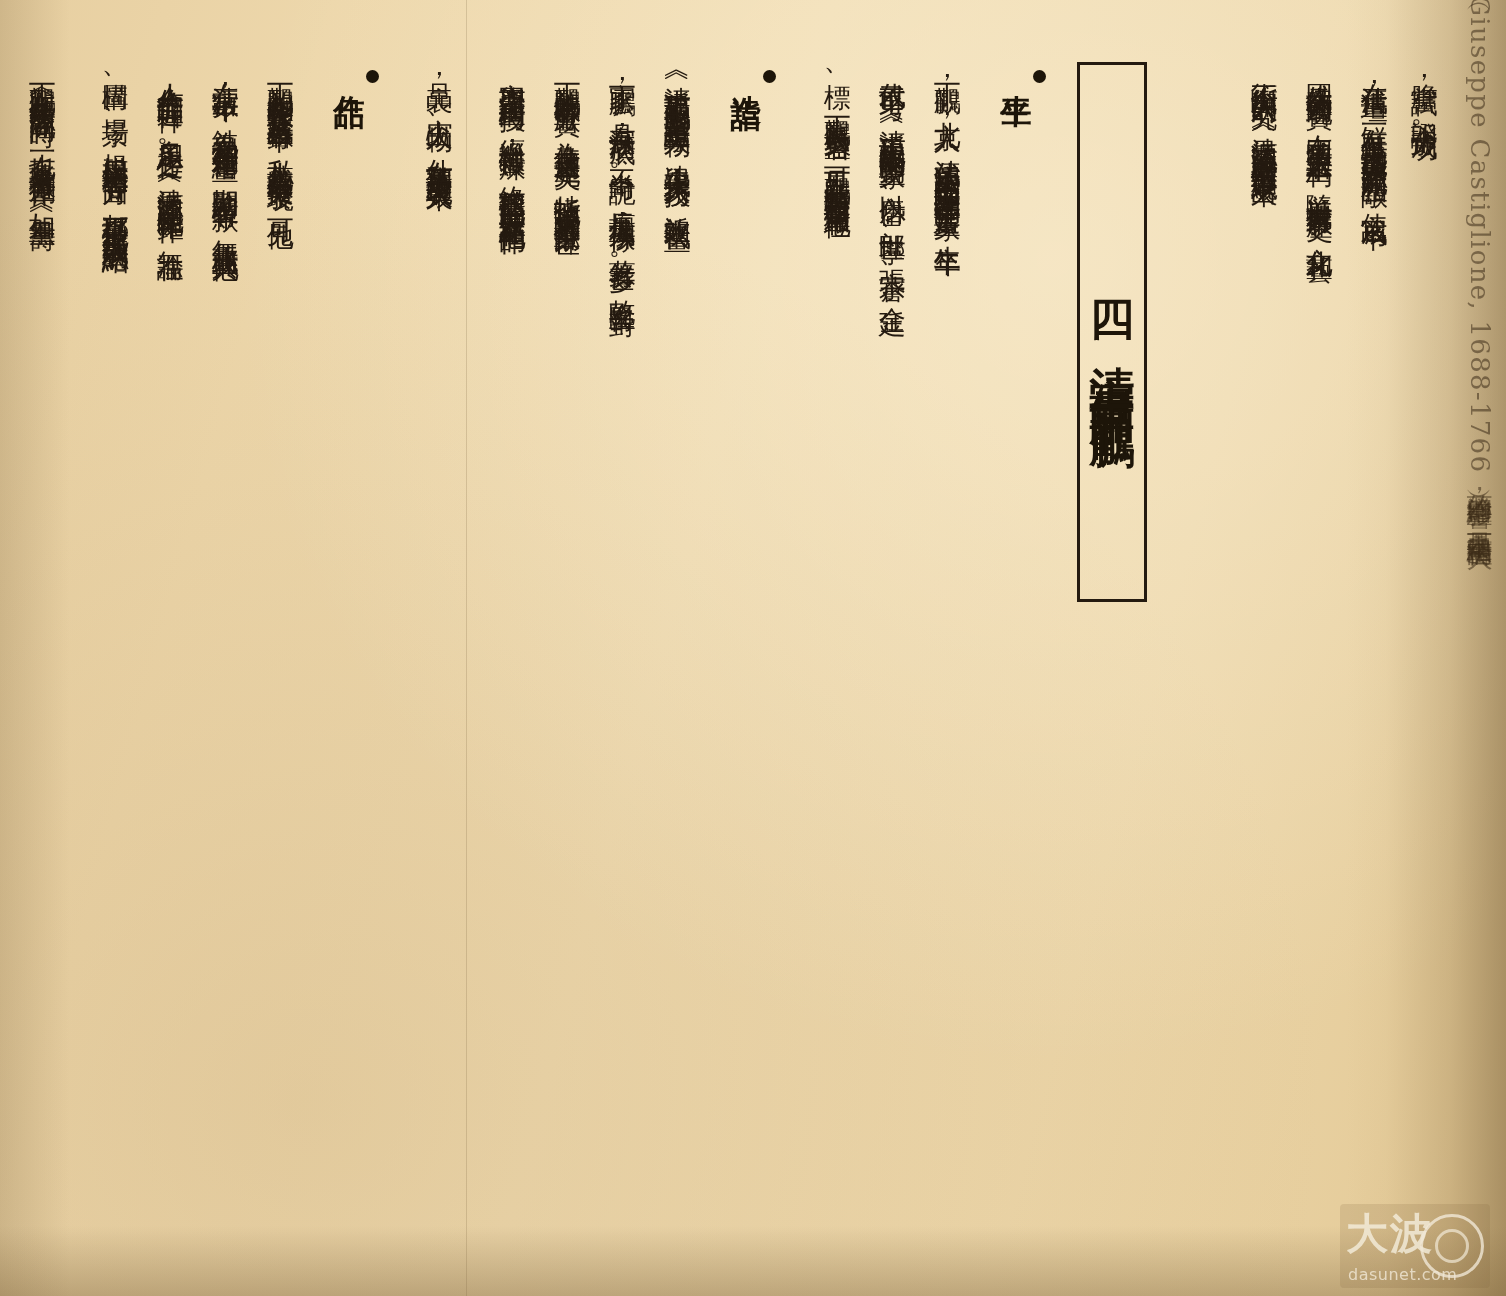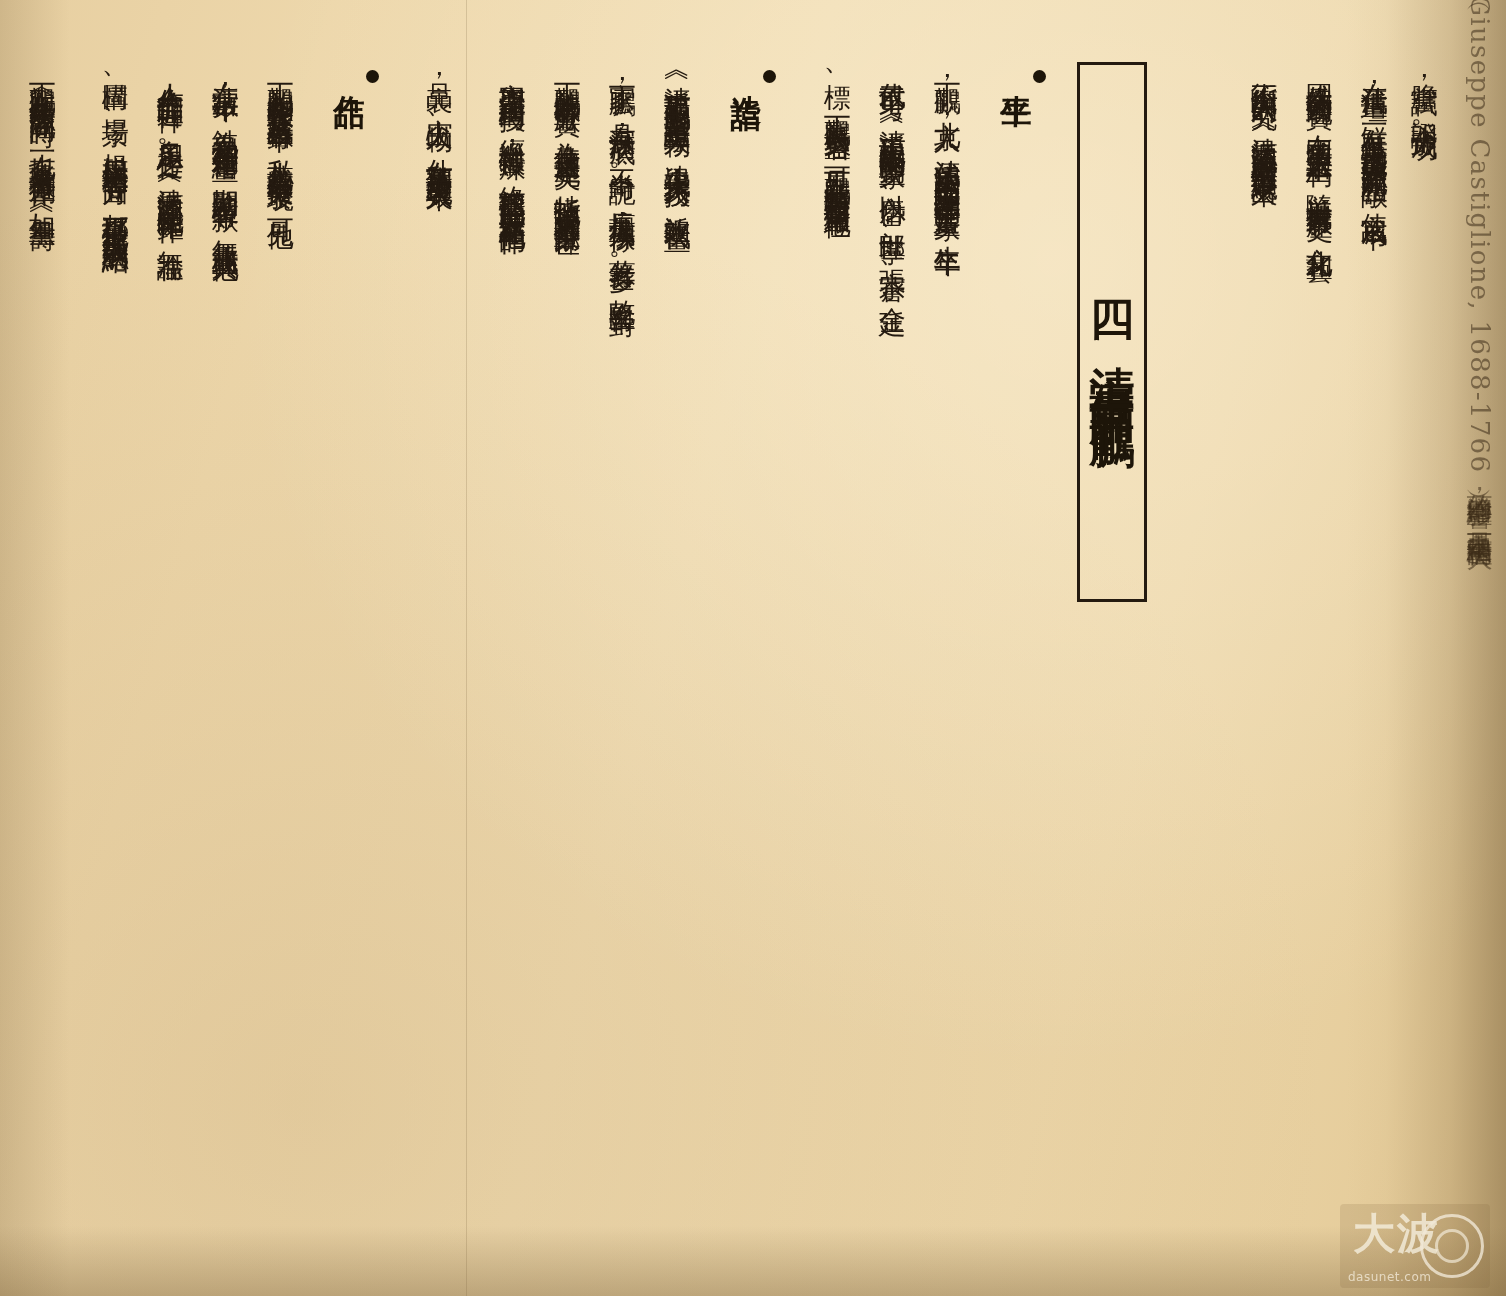--- a/index.html
+++ b/index.html
@@ -151,27 +151,26 @@
   }
   #watermark .wm-cn {
     position: absolute;
     top: 2px;
     left: 6px;
     font-size: 42px;
     font-weight: bold;
     color: rgba(245,238,222,0.85);
     letter-spacing: 2px;
     font-family: Liberation Sans, sans-serif;
-    margin-left: 7px;
   }
   #watermark .wm-en {
     position: absolute;
     bottom: 4px;
     left: 8px;
-    font-size: 12px;
+    font-size: 16px;
     color: rgba(245,238,222,0.80);
     font-family: "DejaVu Sans", "Liberation Sans", sans-serif;
     letter-spacing: 0.5px;
   }
   #watermark .wm-circle {
     position: absolute;
     right: 6px;
     top: 10px;
     width: 58px;
     height: 58px;

